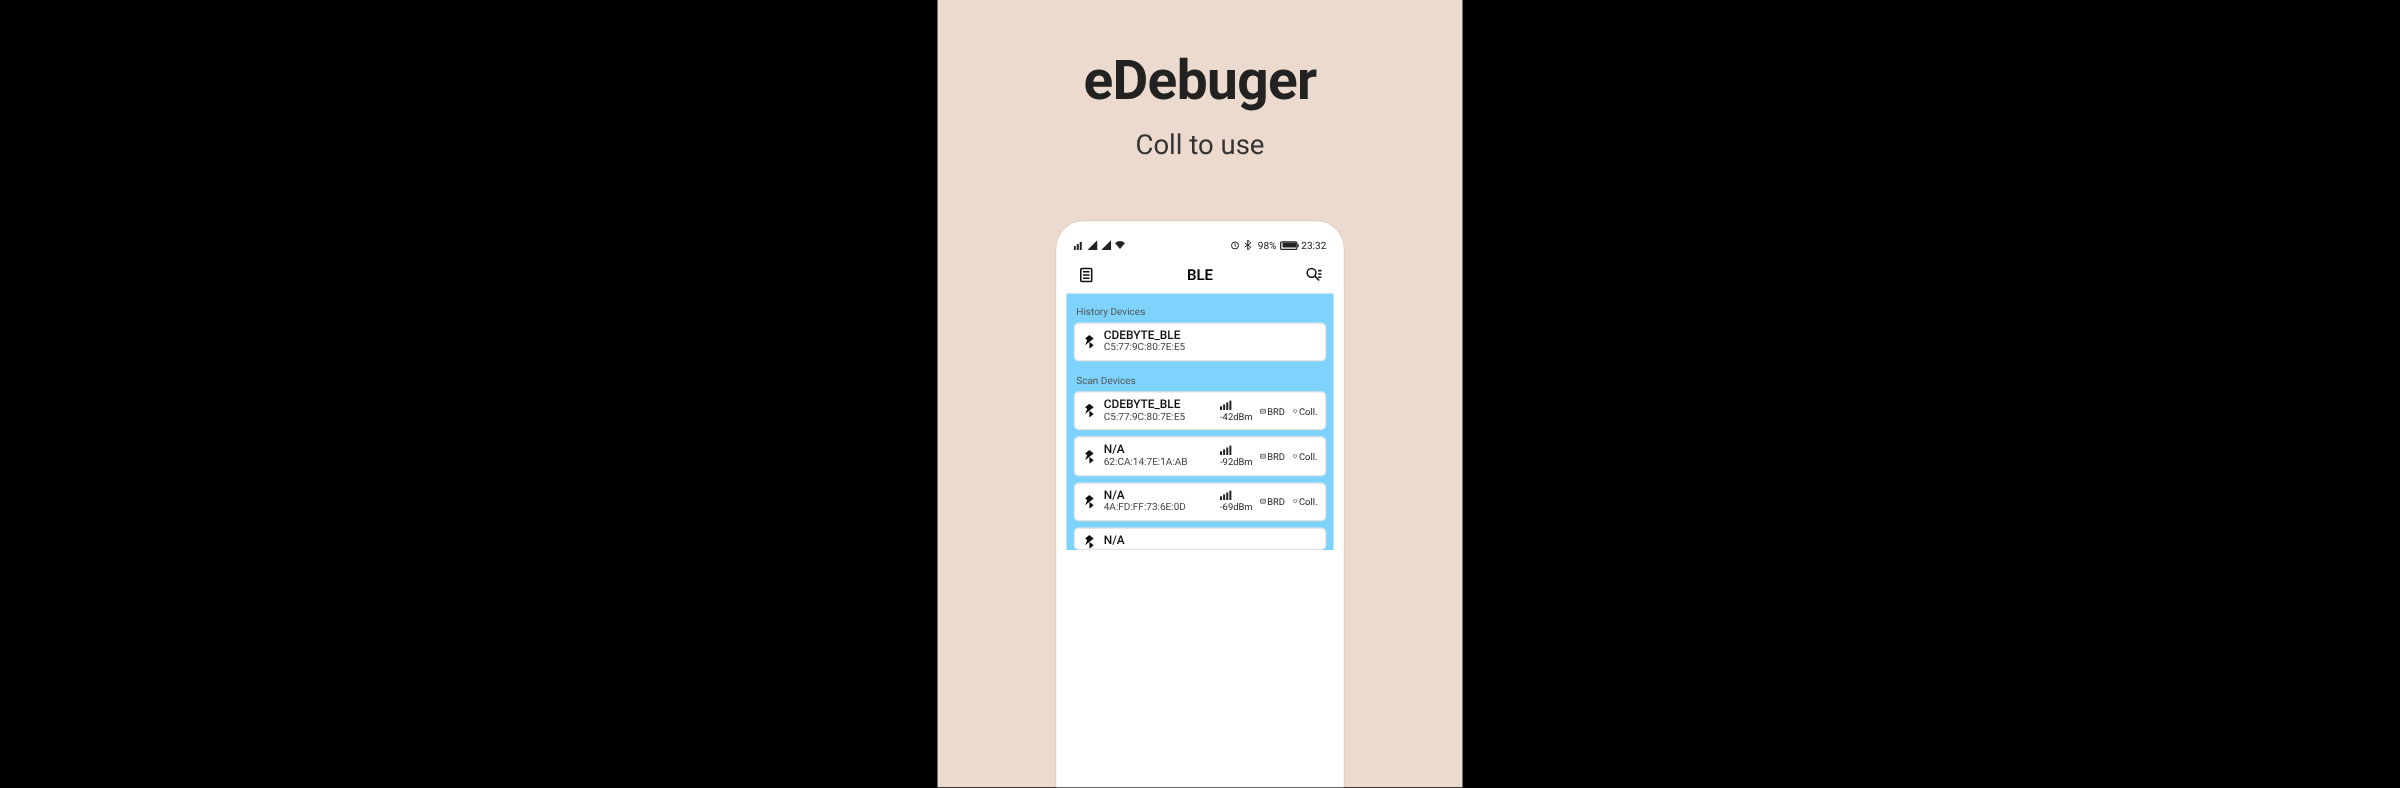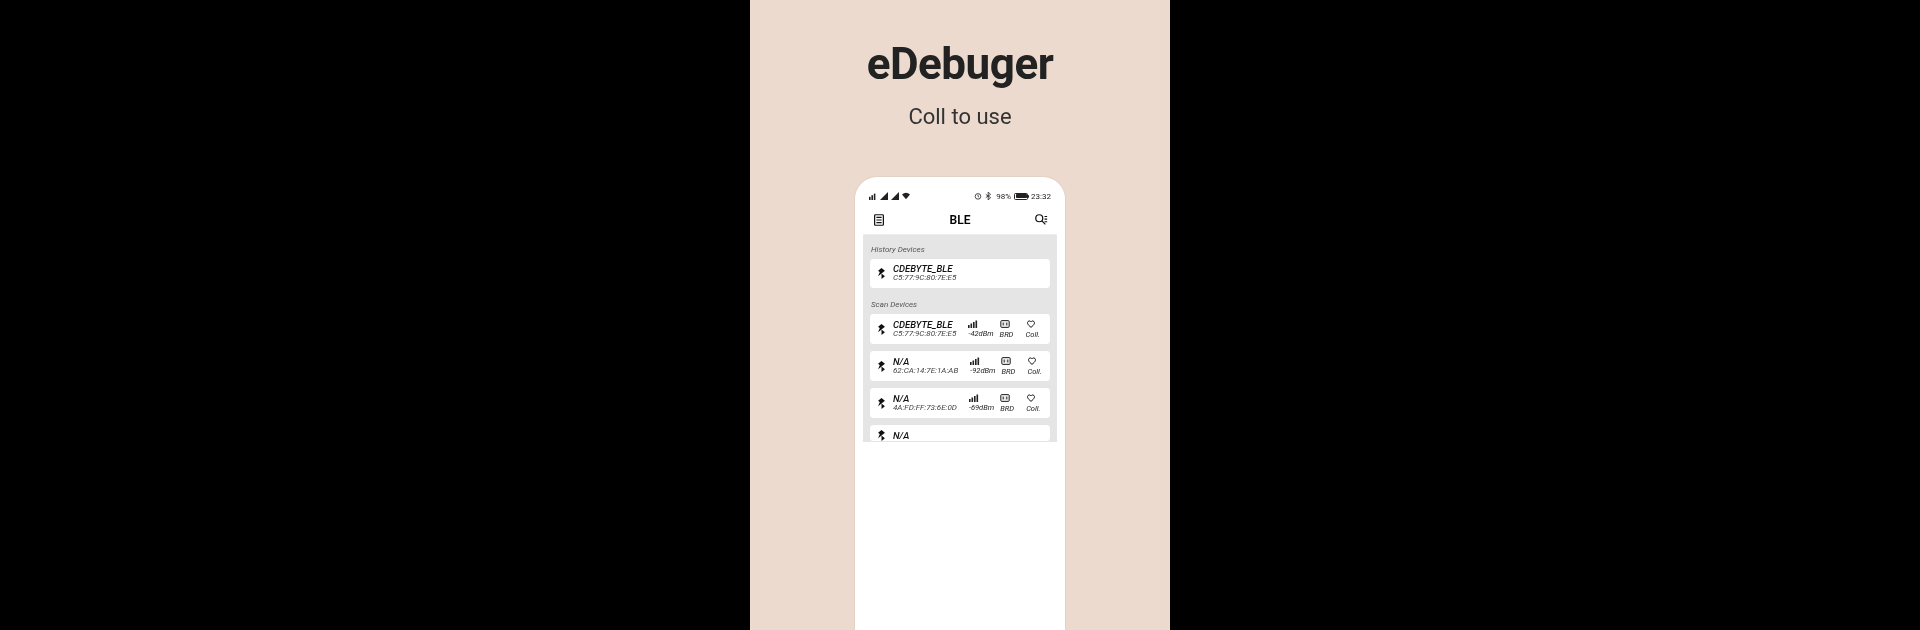--- a/index.html
+++ b/index.html
@@ -29,21 +29,21 @@
     letter-spacing: -0.5px;
   }
   .promo-subtitle {
     margin-top: 14px;
     font-size: 22px;
     font-weight: 400;
     color: #333;
   }
   .phone-frame {
     margin-top: 48px;
-    width: 210px;
+    width: 230px;
     background: #fff;
     border-radius: 22px 22px 0 0;
     padding: 10px 8px 0;
     box-shadow: 0 0 0 1px rgba(0,0,0,.04);
     overflow: hidden;
     flex-grow: 1;
   }
   .phone-screen {
     width: 100%;
     background: #fff;
@@ -94,21 +94,21 @@
     color: #000000;
   }
   .app-bar-btn {
     width: 20px; height: 20px;
     display: flex; align-items: center; justify-content: center;
     border: none; background: none; cursor: pointer;
   }
   .app-bar-btn svg { width: 14px; height: 14px; stroke: #111; fill: none; stroke-width: 1.4; }
 
   
-  .content { padding: 4px 6px 0; background: #e5e5e5; font-style: italic; }
+  .content { padding: 4px 6px 0; background: #7dd3fc; }
   .section-label {
     font-size: 8px;
     color: #555;
     padding: 6px 2px 4px;
   }
 
   .device-card {
     background: #fff;
     border: 1px solid #e4e4e4;
     border-radius: 4px;
@@ -123,21 +123,21 @@
   .device-name { font-size: 9.5px; font-weight: 500; color: #111; line-height: 1.1; }
   .device-mac { font-size: 8px; color: #444; line-height: 1.1; }
   .spacer { flex: 1; }
   .signal-col {
     display: flex; flex-direction: column; gap: 1px;
     flex-shrink: 0;
   }
   .signal-col svg { width: 10px; height: 8px; fill: #222; }
   .rssi { font-size: 7.5px; color: #222; }
   .action-col {
-    display: flex; flex-direction: column; align-items: flex-start; gap: 1px;
+    display: flex; flex-direction: row; align-items: flex-end; gap: 1px;
     flex-shrink: 0; width: 20px;
   }
   .action-col svg { width: 10px; height: 10px; stroke: #111; fill: none; stroke-width: 1.2; }
   .action-lbl { font-size: 7.5px; color: #222; }
 
 </style>
 </head>
 <body>
 
 <div class="promo-panel">

